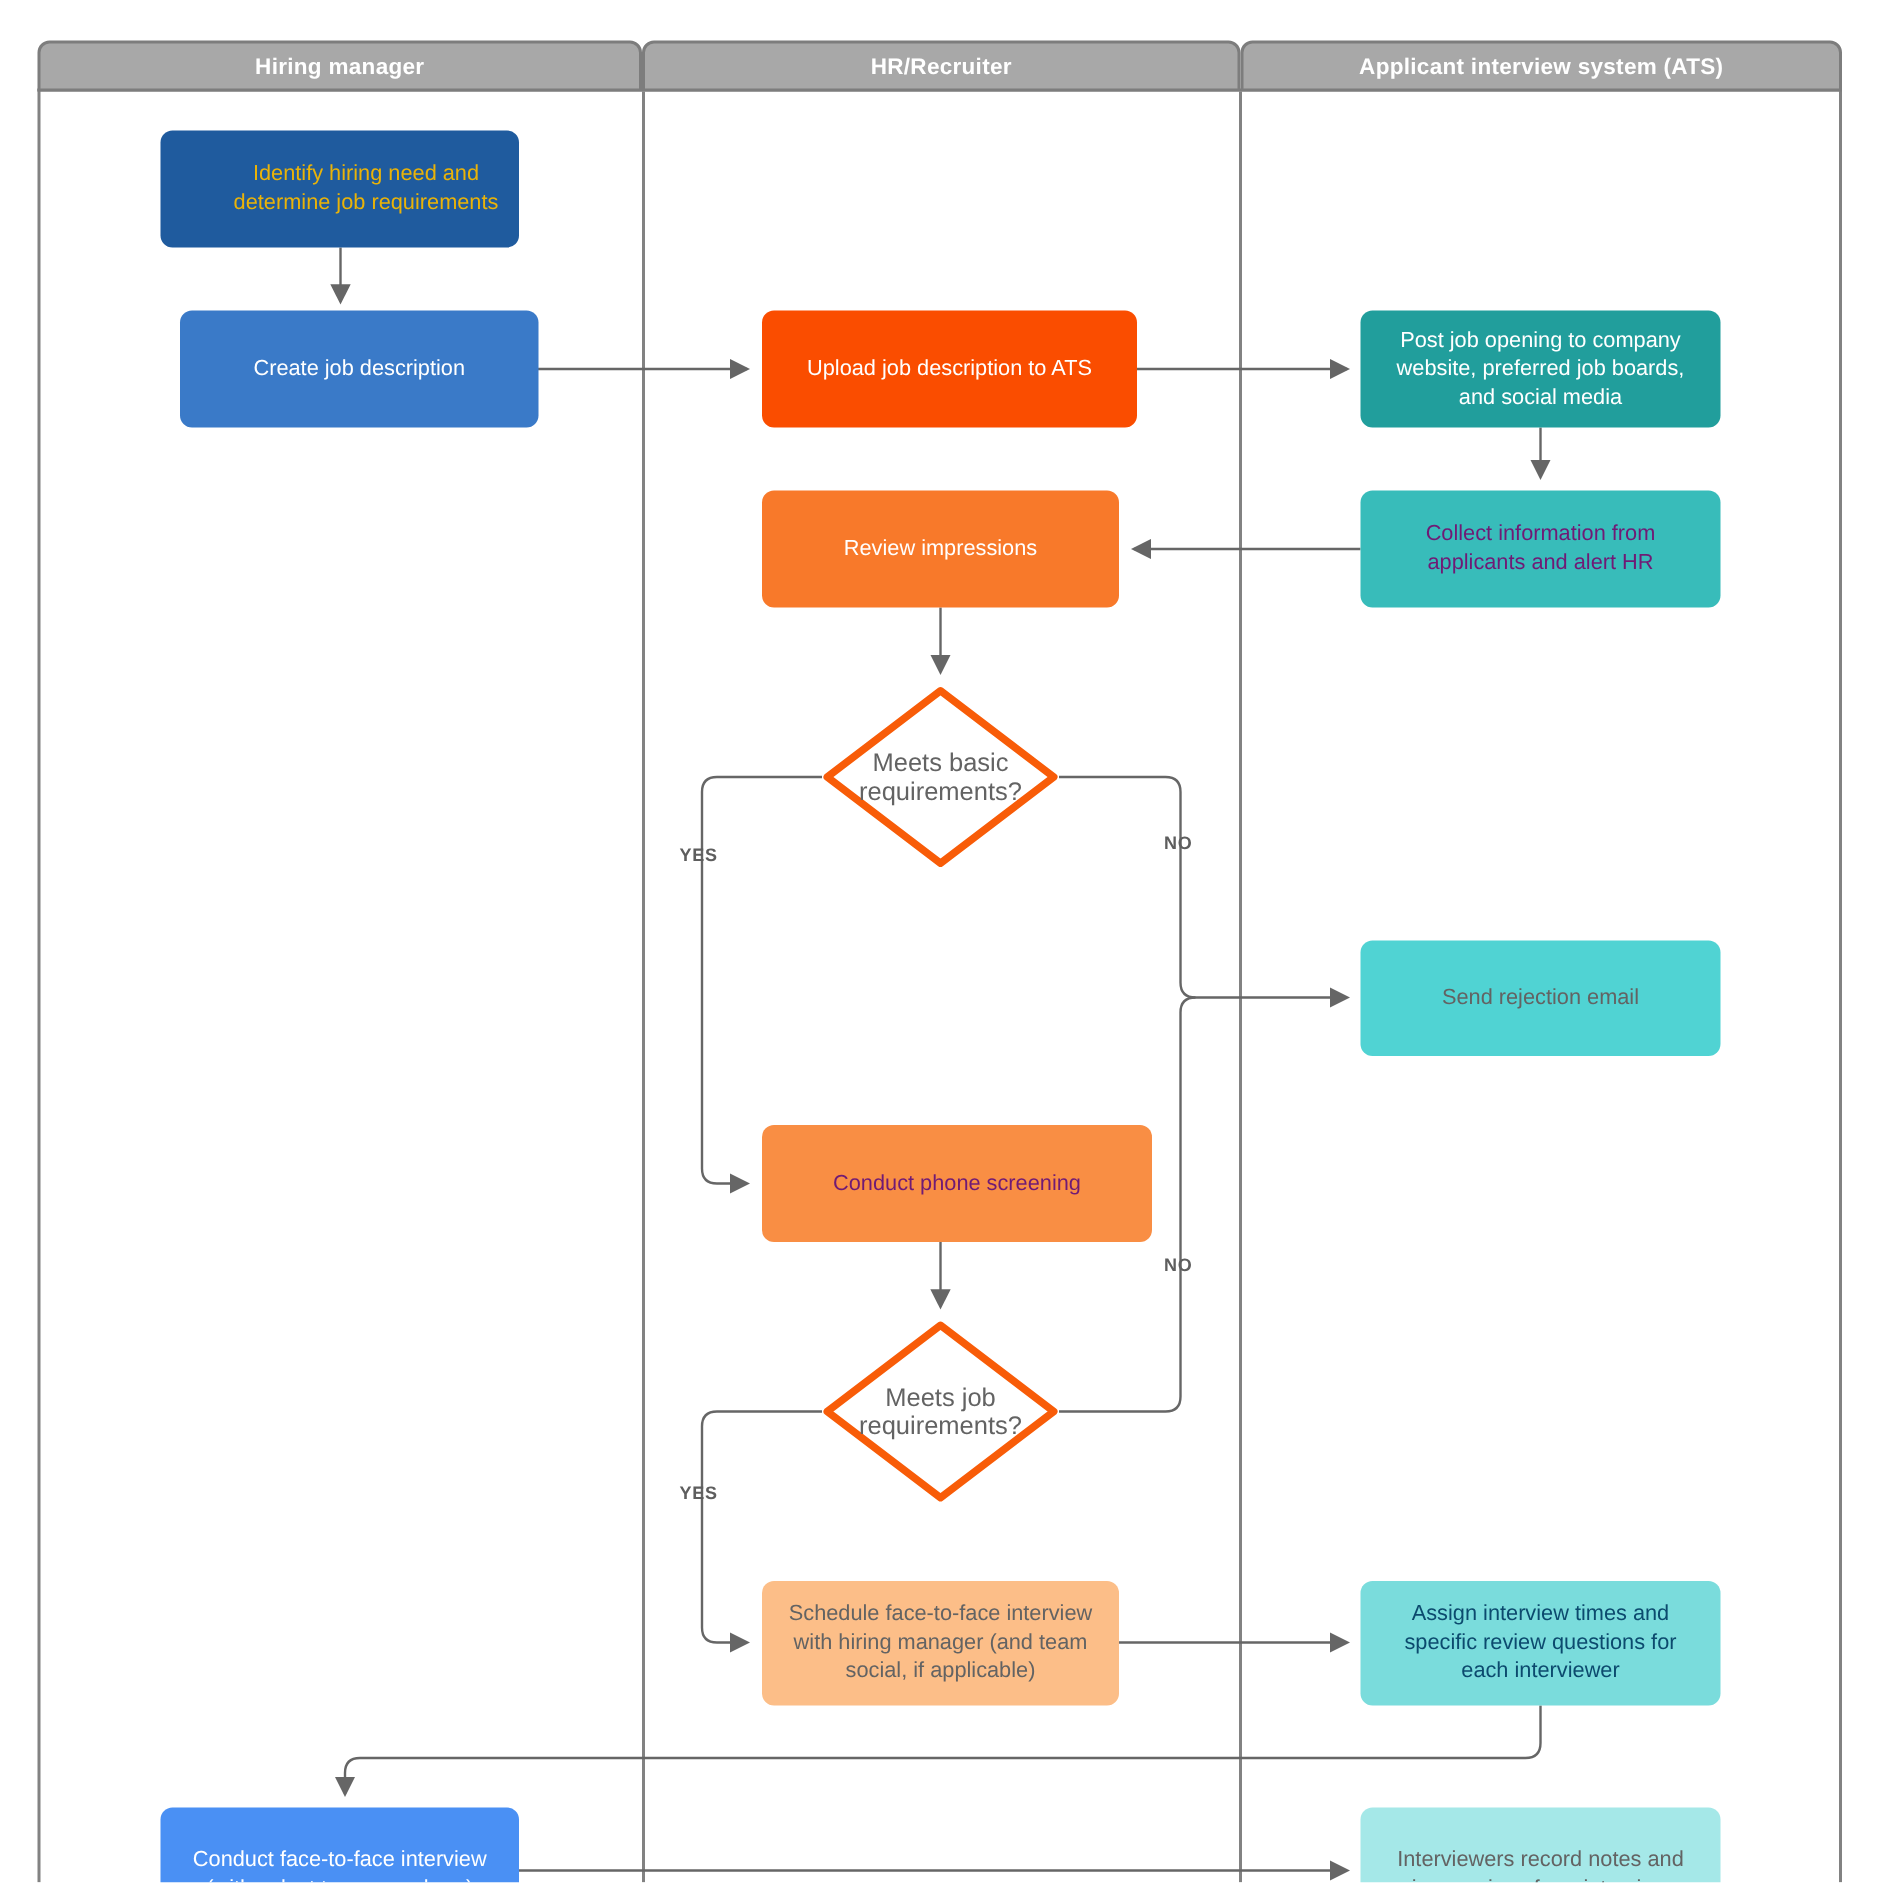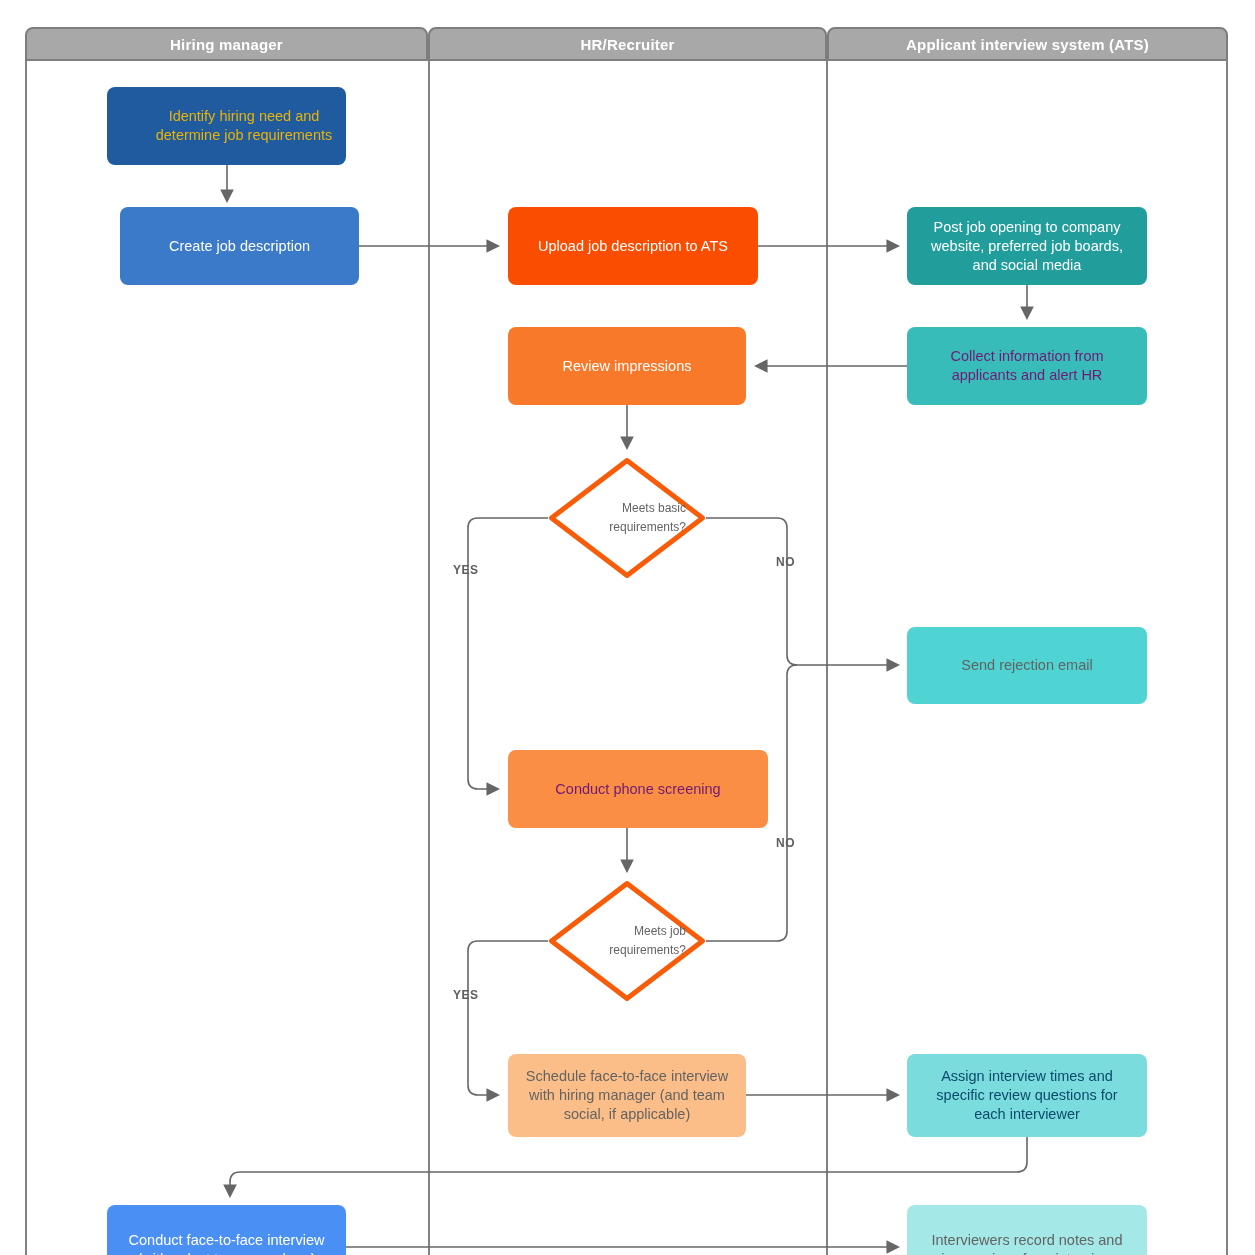--- a/index.html
+++ b/index.html
@@ -22,21 +22,21 @@
 
   
   .node{
     position:absolute;box-sizing:border-box;border-radius:8px;
     display:flex;align-items:center;justify-content:center;text-align:center;
     font-size:14.5px;line-height:19px;padding:6px 13px;
   }
   .diamond-wrap{position:absolute;}
   .diamond-label{
     position:absolute;display:flex;align-items:center;justify-content:center;
-    text-align:right;font-size:12px;line-height:19px;
+    text-align:center;font-size:17px;line-height:19px;
   }
   .edge-label{
     position:absolute;font-size:12px;font-weight:bold;color:#5e5e5e;letter-spacing:.5px;
   }
   #edges{position:absolute;top:0;left:0;pointer-events:none;}
 </style>
 </head>
 <body>
 
 <div id="canvas">

